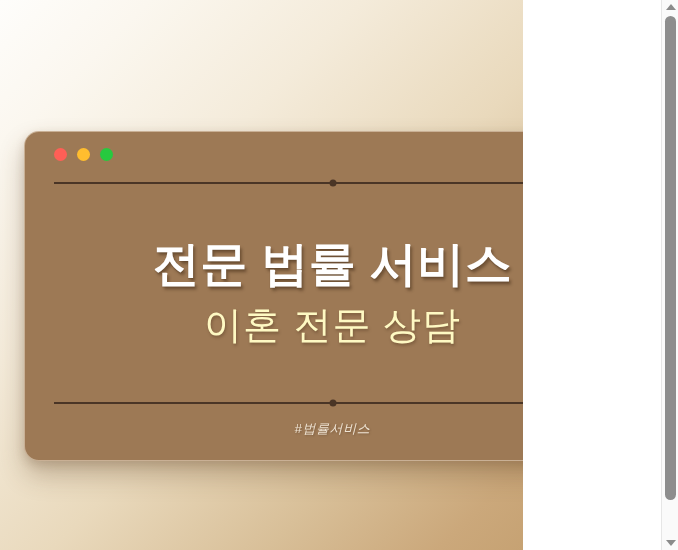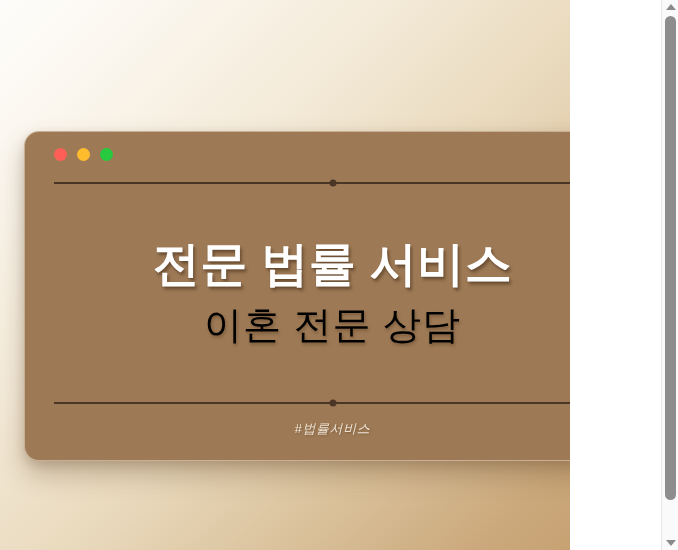--- a/index.html
+++ b/index.html
@@ -14,21 +14,21 @@
   body {
     position: relative;
     background: #ffffff;
   }
 
   
   .page {
     position: absolute;
     left: 0;
     top: 0;
-    width: 570px;
+    width: 523px;
     height: 550px;
     background:
       linear-gradient(135deg,
         #fefdfb 0%,
         #fbf7ef 14%,
         #f4ebda 34%,
         #e9d9bc 56%,
         #d8bf98 76%,
         #cba87b 92%,
         #c6a273 100%);
@@ -125,21 +125,21 @@
     text-align: center;
     text-shadow:
       2px 3px 3px rgba(60, 38, 18, 0.45),
       0 1px 1px rgba(60, 38, 18, 0.25);
     white-space: nowrap;
   }
 
   .subtitle {
     font-size: 38px;
     font-weight: 300;
-    color: #000000;
+    color: #fef9c3;
     letter-spacing: 1px;
     line-height: 1.15;
     text-align: center;
     text-shadow: 1px 2px 3px rgba(60, 38, 18, 0.35);
     white-space: nowrap;
   }
 
   
   .hashtag {
     flex: none;

